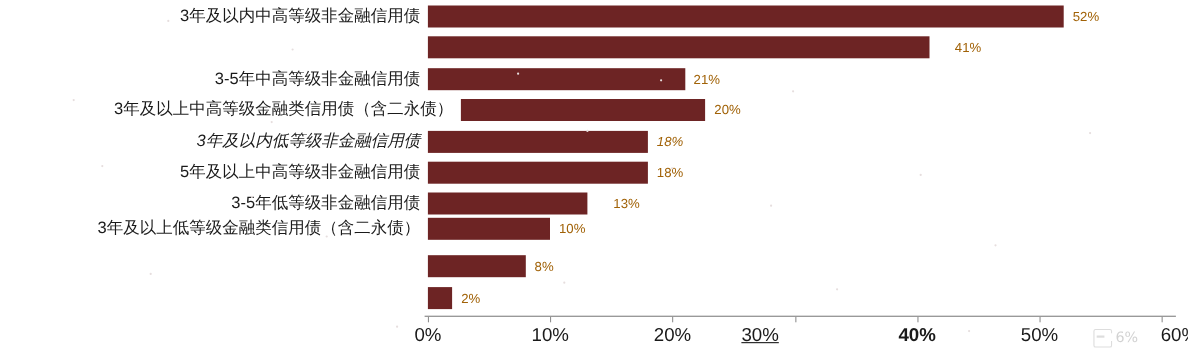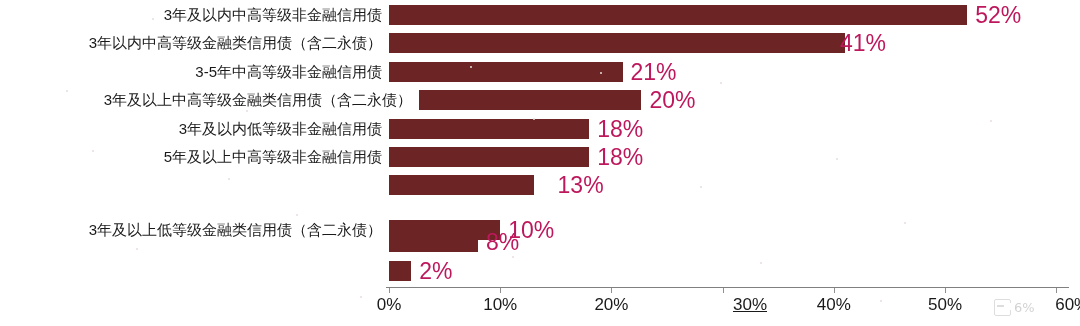--- a/index.html
+++ b/index.html
@@ -57,23 +57,23 @@
     left: 389px;
     top: 0;
     height: 20px;
     background: #6D2424;
   }
 
   .bar-value {
     position: absolute;
     top: 50%;
     transform: translateY(-50%);
-    font-size: 23px;
+    font-size: 12px;
     line-height: 20px;
-    color: #be185d;
+    color: #a16207;
     white-space: nowrap;
   }
 
   
   .axis-line {
     position: absolute;
     left: 386px;
     top: 287px;
     width: 683px;
     height: 1px;
@@ -158,49 +158,49 @@
 
 <div id="chart-root">
 
   <div class="rows">
       <div class="row" style="top: 5px;">
         <div class="cat-label">3年及以内中高等级非金融信用债</div>
         <div class="bar" style="width: 578.24px; background: rgb(109, 36, 36);"></div>
         <div class="bar-value" style="left: 975.24px;">52%</div>
       </div>
       <div class="row" style="top: 33.4px;">
-        <div class="cat-label">3年以内中高等级金融类信用债（含二永债）</div>
         <div class="bar" style="width: 455.92px; background: rgb(109, 36, 36);"></div>
-        <div class="bar-value" style="left: 840px;">41%</div>
+        <div class="bar-value" style="left: 868px;">41%</div>
       </div>
       <div class="row" style="top: 61.8px;">
         <div class="cat-label">3-5年中高等级非金融信用债</div>
         <div class="bar" style="width: 233.52px; background: rgb(109, 36, 36);"></div>
         <div class="bar-value" style="left: 630.52px;">21%</div>
       </div>
       <div class="row" style="top: 90.2px; margin-left: 30px;">
         <div class="cat-label">3年及以上中高等级金融类信用债（含二永债）</div>
         <div class="bar" style="width: 222.4px; background: rgb(109, 36, 36);"></div>
         <div class="bar-value" style="left: 619.4px;">20%</div>
       </div>
-      <div class="row" style="top: 118.6px;">
+      <div class="row" style="top: 118.6px; font-style: italic;">
         <div class="cat-label">3年及以内低等级非金融信用债</div>
         <div class="bar" style="width: 200.16px; background: rgb(109, 36, 36);"></div>
         <div class="bar-value" style="left: 597.16px;">18%</div>
       </div>
       <div class="row" style="top: 147px;">
         <div class="cat-label">5年及以上中高等级非金融信用债</div>
         <div class="bar" style="width: 200.16px; background: rgb(109, 36, 36);"></div>
         <div class="bar-value" style="left: 597.16px;">18%</div>
       </div>
       <div class="row" style="top: 175.4px;">
+        <div class="cat-label">3-5年低等级非金融信用债</div>
         <div class="bar" style="width: 144.56px; background: rgb(109, 36, 36);"></div>
         <div class="bar-value" style="left: 541.56px; margin-left: 16px;">13%</div>
       </div>
-      <div class="row" style="top: 220px;">
+      <div class="row" style="top: 198px;">
         <div class="cat-label">3年及以上低等级金融类信用债（含二永债）</div>
         <div class="bar" style="width: 111.2px; background: rgb(109, 36, 36);"></div>
         <div class="bar-value" style="left: 508.2px;">10%</div>
       </div>
       <div class="row" style="top: 232.2px;">
         <div class="bar" style="width: 88.96px; background: rgb(109, 36, 36);"></div>
         <div class="bar-value" style="left: 485.96px;">8%</div>
       </div>
       <div class="row" style="top: 260.6px;">
         <div class="bar" style="width: 22.24px; background: rgb(109, 36, 36);"></div>
@@ -211,23 +211,23 @@
   <div class="axis-line"></div>
 
   <div class="ticks">
       <div class="tick" style="left: 389px;"></div>
       <div class="tick-label" style="left: 389px;">0%</div>
       <div class="tick" style="left: 500.2px;"></div>
       <div class="tick-label" style="left: 500.2px;">10%</div>
       <div class="tick" style="left: 611.4px;"></div>
       <div class="tick-label" style="left: 611.4px;">20%</div>
       <div class="tick" style="left: 722.6px;"></div>
-      <div class="tick-label" style="left: 750px; text-decoration: underline;">30%</div>
+      <div class="tick-label" style="left: 691px; text-decoration: underline;">30%</div>
       <div class="tick" style="left: 833.8px;"></div>
-      <div class="tick-label" style="left: 833.8px;">40%</div>
+      <div class="tick-label" style="left: 833.8px; font-weight: bold;">40%</div>
       <div class="tick" style="left: 945px;"></div>
       <div class="tick-label" style="left: 945px;">50%</div>
       <div class="tick" style="left: 1056.2px;"></div>
       <div class="tick-label" style="left: 1056.2px; margin-left: 16px;">60%</div>
     </div>
 
   <div class="watermark">
     <span class="wm-mark"></span>
     <span class="wm-text">6%</span>
   </div>

